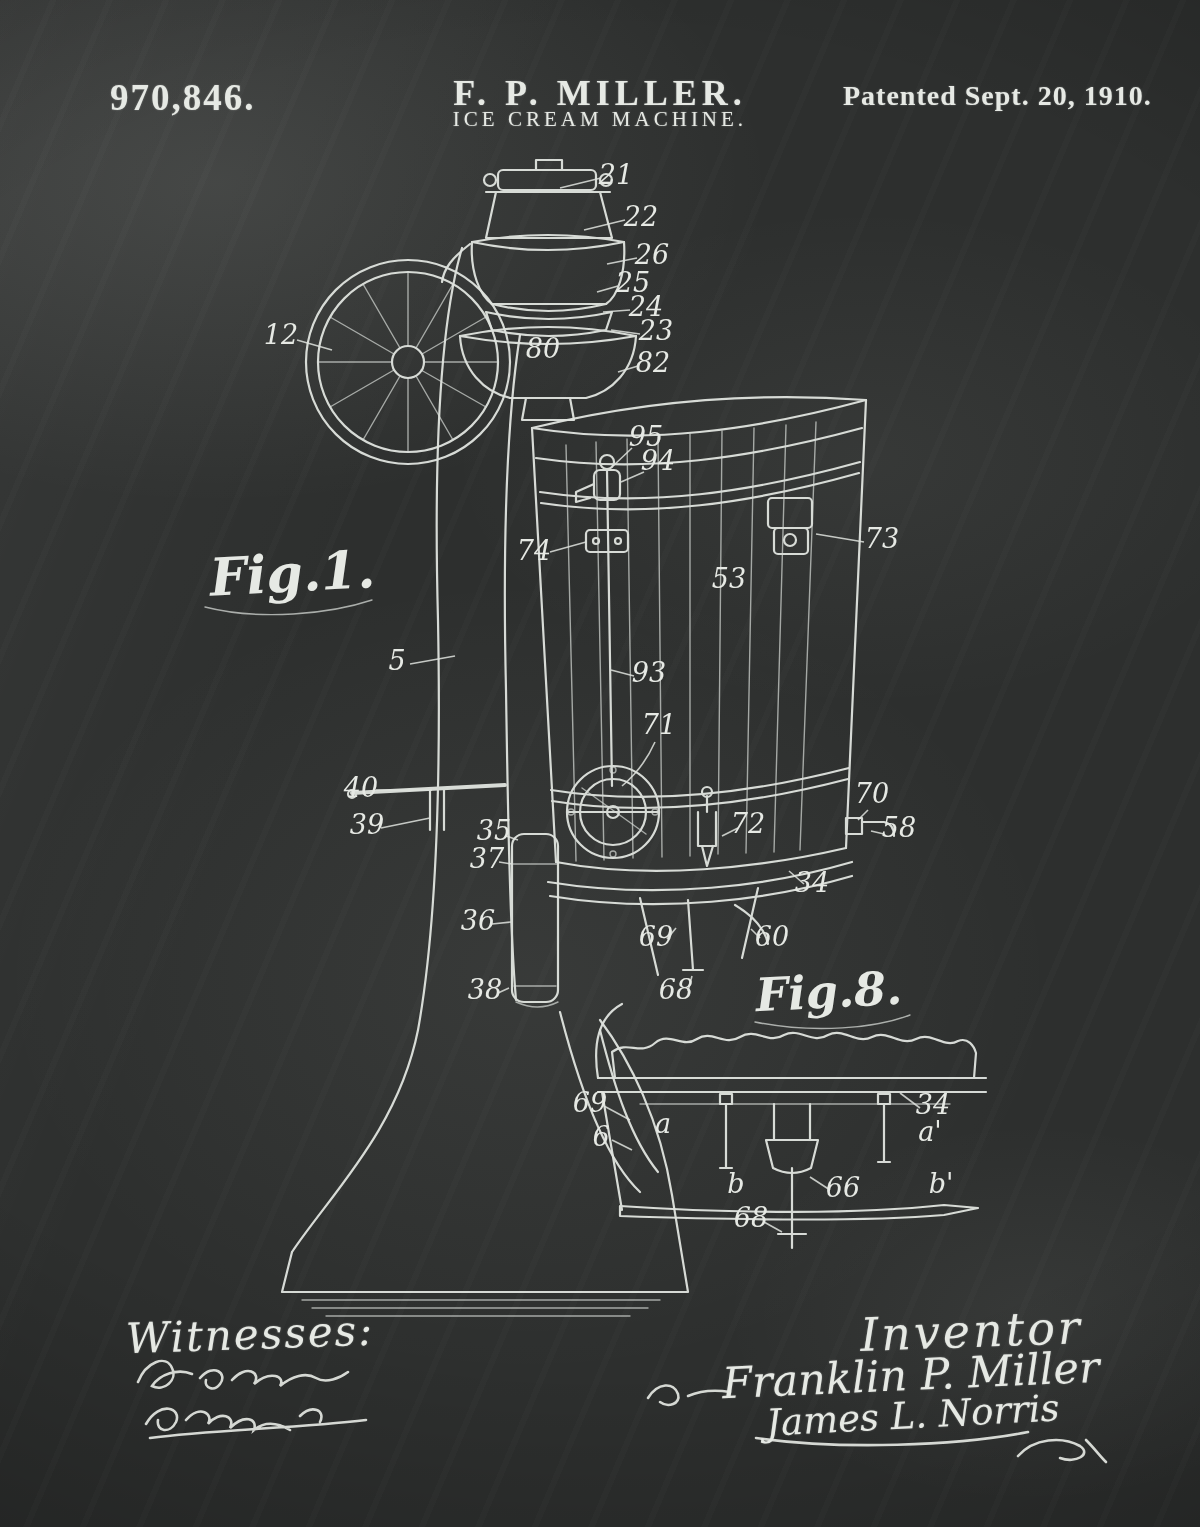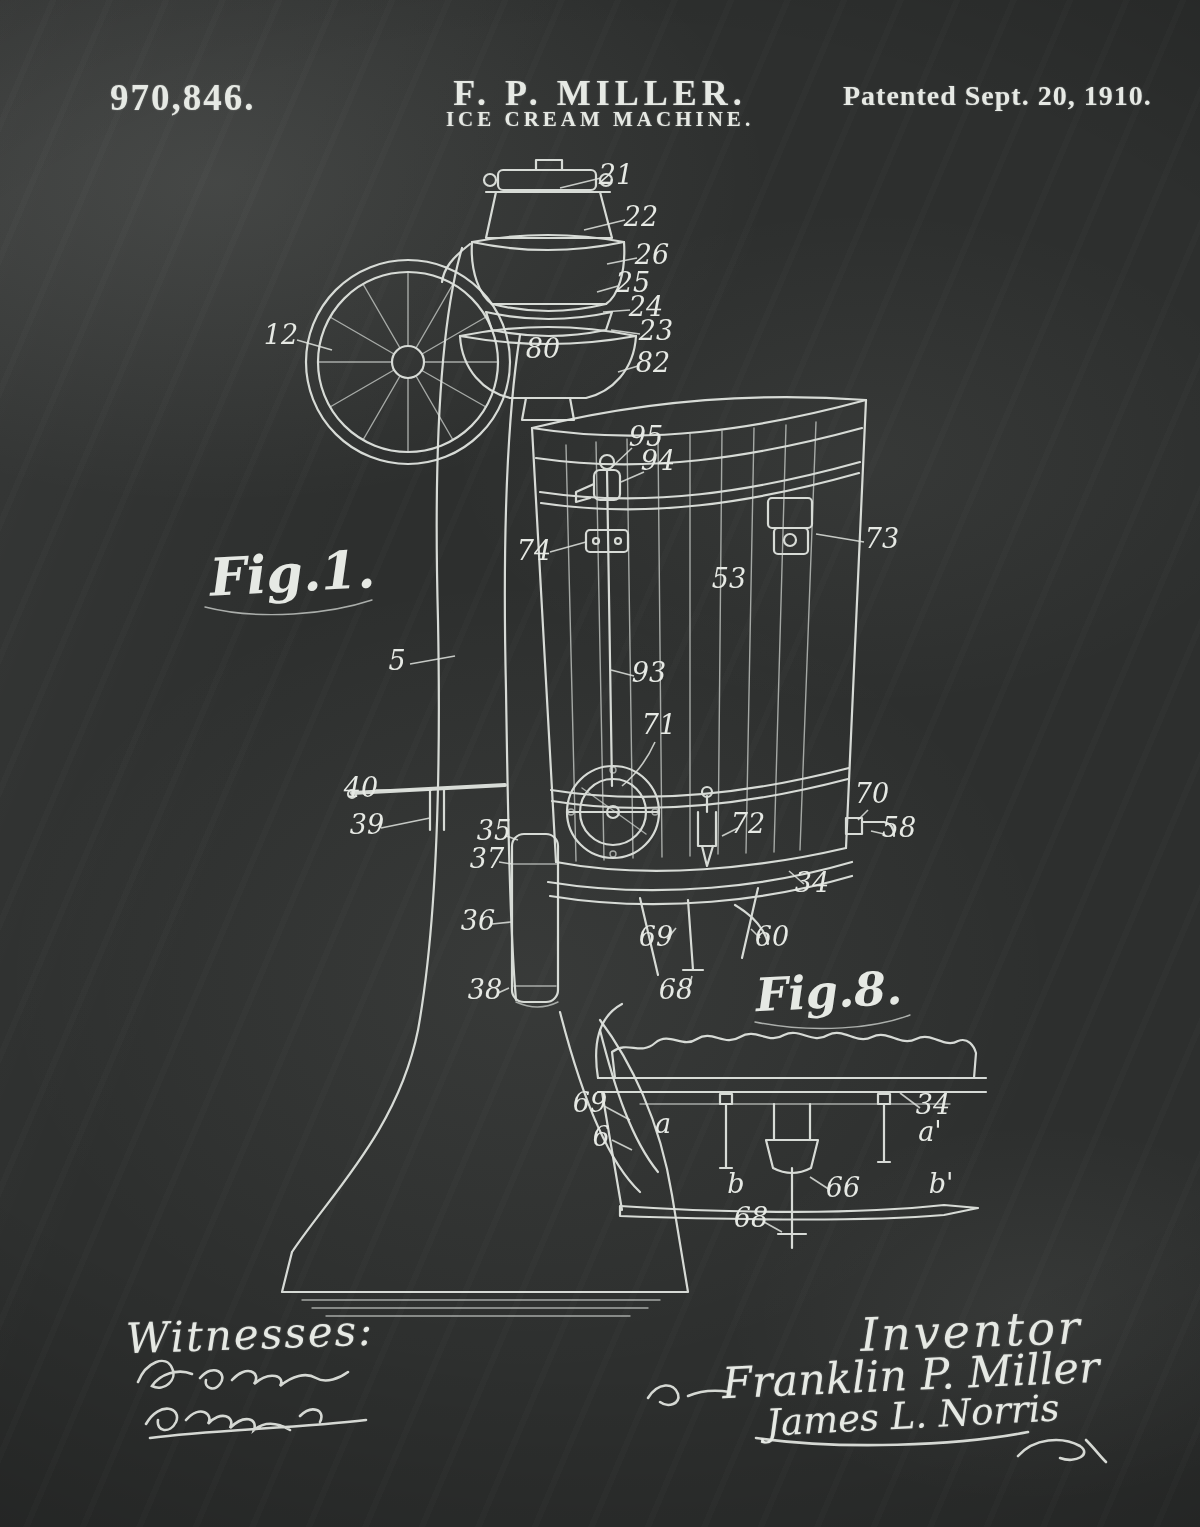--- a/index.html
+++ b/index.html
@@ -20,21 +20,21 @@
   }
   .chalk{
     position:absolute;
     color:#e6e9e4;
     text-shadow:0 0 2px rgba(230,233,228,0.35);
     white-space:nowrap;
   }
   .patent-number{left:110px;top:76px;font-size:37px;font-weight:bold;letter-spacing:2px;}
   .center-block{left:0;right:0;text-align:center;}
   .inventor-header{top:72px;font-size:36px;font-weight:bold;letter-spacing:5px;}
-  .poster-title{top:107px;font-size:21px;font-weight:bold;letter-spacing:4px;}
+  .poster-title{top:107px;font-size:21px;font-weight:normal;letter-spacing:4px;}
   .patent-date{left:843px;top:80px;font-size:28px;font-weight:bold;letter-spacing:1px;}
   .script{font-style:italic;font-family:"DejaVu Serif", serif;}
   .witnesses-label{left:126px;top:1310px;font-size:42px;transform:rotate(-2deg);letter-spacing:2px;}
   .inventor-label{left:860px;top:1304px;font-size:46px;transform:rotate(-2deg);letter-spacing:3px;}
   .inventor-signature{left:722px;top:1350px;font-size:43px;transform:rotate(-2.5deg);}
   .attorney-signature{left:766px;top:1394px;font-size:37px;transform:rotate(-3deg);}
   svg.drawing{position:absolute;left:0;top:0;}
   svg.drawing *{vector-effect:none;}
   .stroke{stroke:#e0e4df;fill:none;stroke-width:2.2;stroke-linecap:round;stroke-linejoin:round;opacity:.95;}
   .thin{stroke-width:1.4;opacity:.7;}

